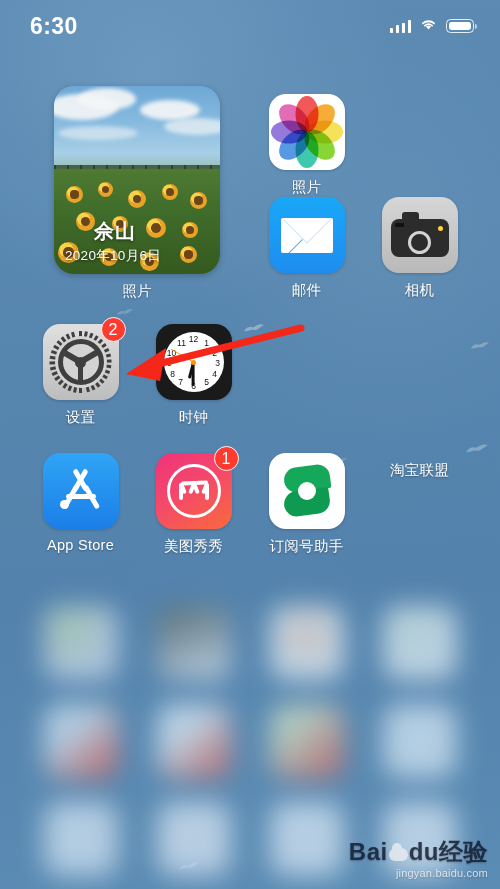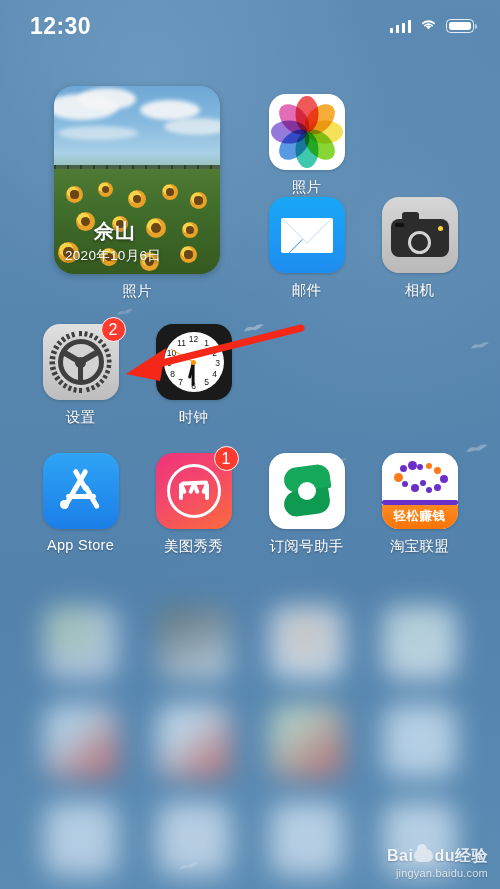--- a/index.html
+++ b/index.html
@@ -207,21 +207,21 @@
 
   
   #annotation-arrow{ position:absolute; inset:0; z-index:30; pointer-events:none; }
 
   
   #watermark{
     position:absolute; right:12px; bottom:10px; z-index:40;
     text-align:right; opacity:.82;
   }
   #wm-main{
-    font-size:16px; font-weight:700; color:#ffffff; letter-spacing:.5px;
+    font-size:24px; font-weight:700; color:#0f172a; letter-spacing:.5px;
     text-shadow:0 1px 2px rgba(0,0,0,.3); line-height:1;text-align:right;
   }
   #wm-sub{
     font-size:11px; color:#eef2f6; margin-top:3px; letter-spacing:.2px;
     text-shadow:0 1px 2px rgba(0,0,0,.3);
   }
   .wm-cloud{
     display:inline-block; width:19px; height:13px; background:#e8edf2;
     border-radius:8px 8px 7px 7px; position:relative; vertical-align:-1px; margin:0 1px;
   }
@@ -265,21 +265,21 @@
       </svg>
   </div>
   <div class="bird" style="left:178px;top:860px;">
     <svg width="22" height="12" viewBox="0 0 22 12">
         <path d="M1 9 C6 2 9 6 11 5 C13 4 16 1 21 3 C17 5 14 9 11 8 C8 7 5 10 1 9Z" fill="#e8eef4" opacity=".45"></path>
       </svg>
   </div>
 </div>
 
 <div id="statusbar">
-  <div id="clock-time">12:30</div>
+  <div id="clock-time">6:30</div>
   <div id="status-icons">
     <span class="sig">
         <i></i>
         <i></i>
         <i></i>
         <i></i>
       </span>
     <span>
       <svg width="17" height="13" viewBox="0 0 17 13">
         <path d="M8.5 11.6 L5.9 8.6 a4 4 0 0 1 5.2 0Z" fill="#fff"></path>
@@ -526,40 +526,20 @@
             <i style="left:4px;  top:2px;  width:46px; height:25px; border-radius:25px 25px 4px 25px; transform:rotate(-8deg);"></i>
             <i style="left:4px;  top:26px; width:46px; height:25px; border-radius:25px 4px 25px 25px; transform:rotate(-8deg); background:#0f9a52;"></i>
             <i style="left:18px; top:18px; width:18px; height:18px; border-radius:50%; background:#fff;"></i>
           </div>
         </div>
       </div>
       <div class="label">订阅号助手</div>
     </div>
 
     <div class="cell">
-      <div class="iconwrap">
-        <div class="icon taobao">
-          <div class="tb-top"></div>
-          <div class="dot" style="left:12px; top:20px; width:9px;  height:9px;  background:#ff7a18;"></div>
-          <div class="dot" style="left:18px; top:12px; width:7px;  height:7px;  background:#6b2fc9;"></div>
-          <div class="dot" style="left:26px; top:8px;  width:9px;  height:9px;  background:#6b2fc9;"></div>
-          <div class="dot" style="left:35px; top:11px; width:6px;  height:6px;  background:#6b2fc9;"></div>
-          <div class="dot" style="left:20px; top:28px; width:6px;  height:6px;  background:#6b2fc9;"></div>
-          <div class="dot" style="left:29px; top:31px; width:8px;  height:8px;  background:#6b2fc9;"></div>
-          <div class="dot" style="left:38px; top:27px; width:6px;  height:6px;  background:#6b2fc9;"></div>
-          <div class="dot" style="left:44px; top:10px; width:6px;  height:6px;  background:#ff7a18;"></div>
-          <div class="dot" style="left:52px; top:14px; width:7px;  height:7px;  background:#ff7a18;"></div>
-          <div class="dot" style="left:58px; top:22px; width:8px;  height:8px;  background:#6b2fc9;"></div>
-          <div class="dot" style="left:52px; top:31px; width:7px;  height:7px;  background:#6b2fc9;"></div>
-          <div class="dot" style="left:44px; top:34px; width:6px;  height:6px;  background:#6b2fc9;"></div>
-          <div class="tb-band"></div>
-          <div class="tb-bot"></div>
-          <div class="tb-txt">轻松赚钱</div>
-        </div>
-      </div>
       <div class="label">淘宝联盟</div>
     </div>
   </div>
 
 </div>
 
 <svg id="annotation-arrow" width="500" height="889" viewBox="0 0 500 889">
   <path d="M301 328 L150 366" stroke="#f52718" stroke-width="7" stroke-linecap="round" fill="none"></path>
   <path d="M126 374 L166 348 L160 381 Z" fill="#f52718"></path>
   <path d="M126 374 L163 354 L158 377 Z" fill="#f52718"></path>

